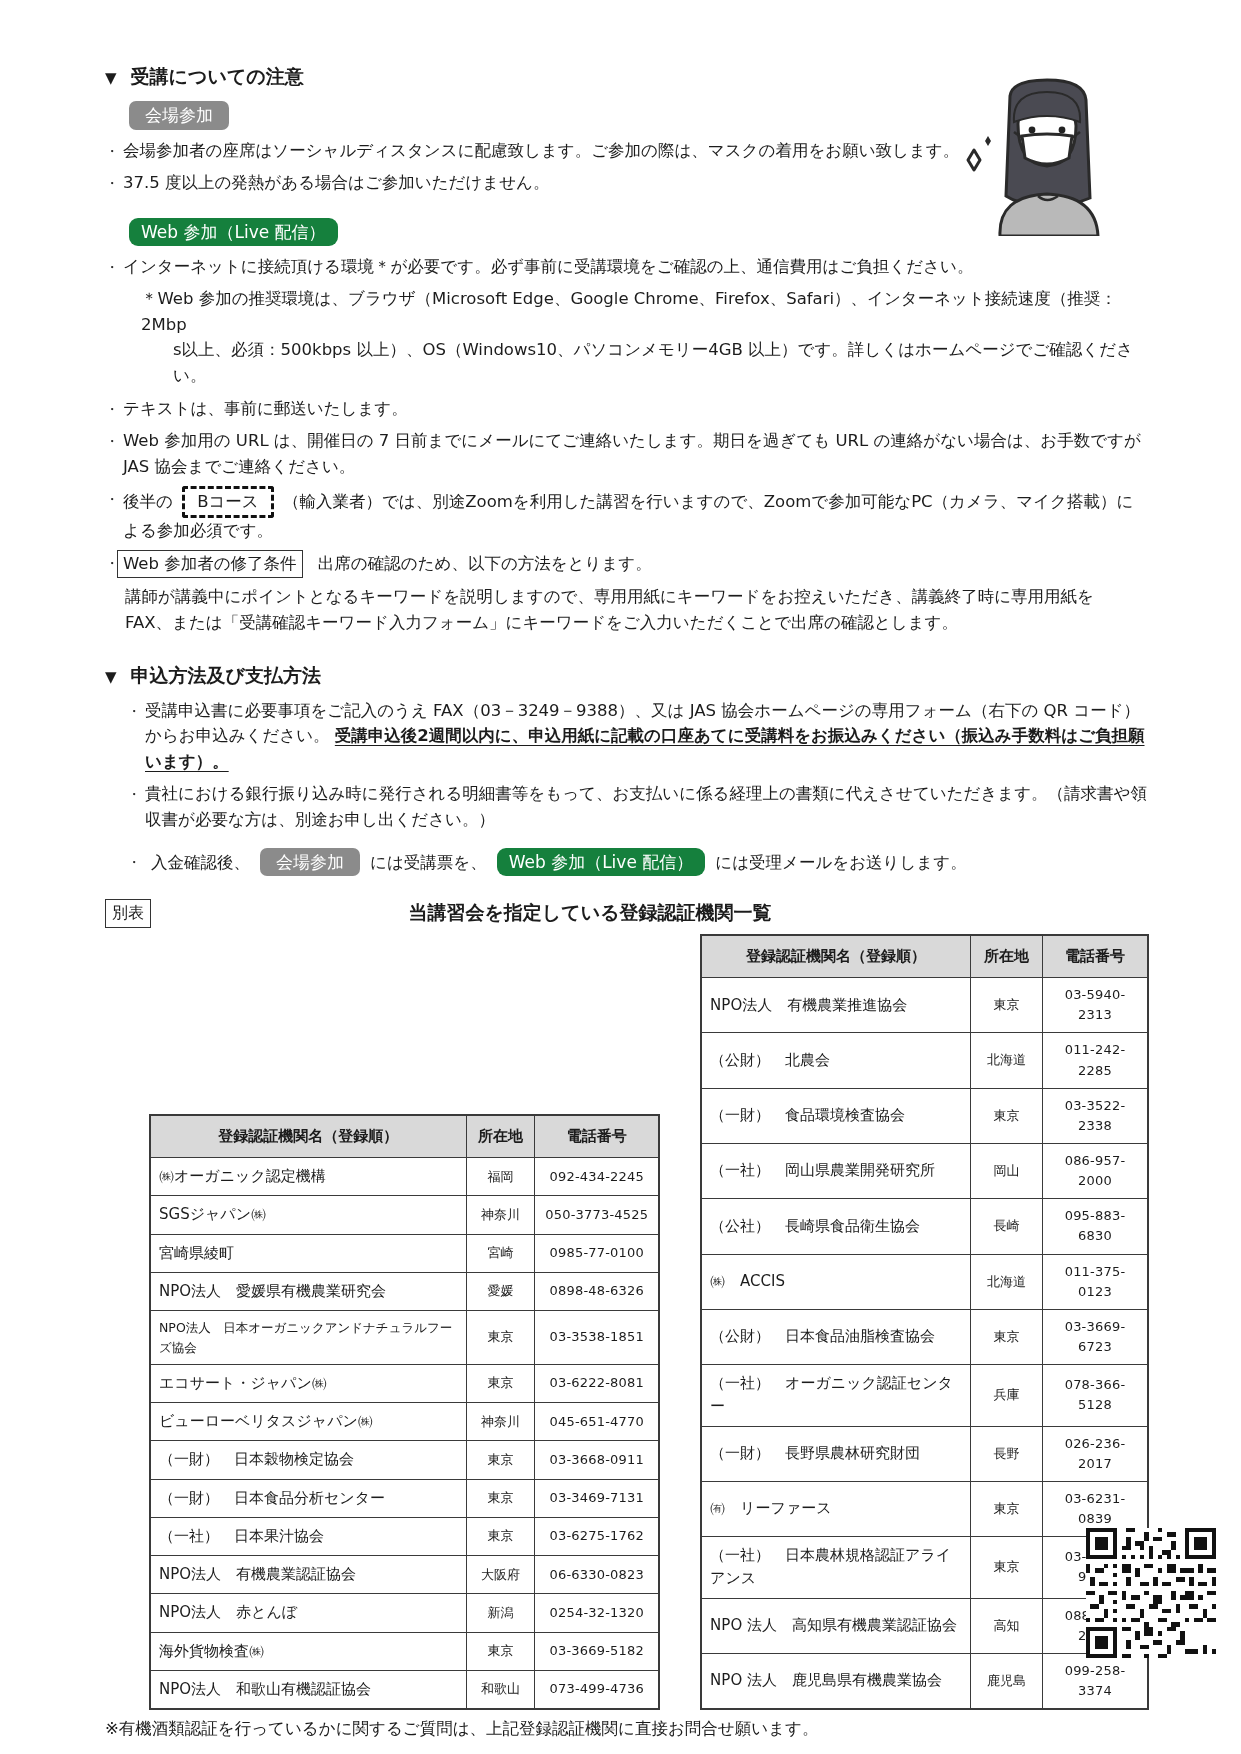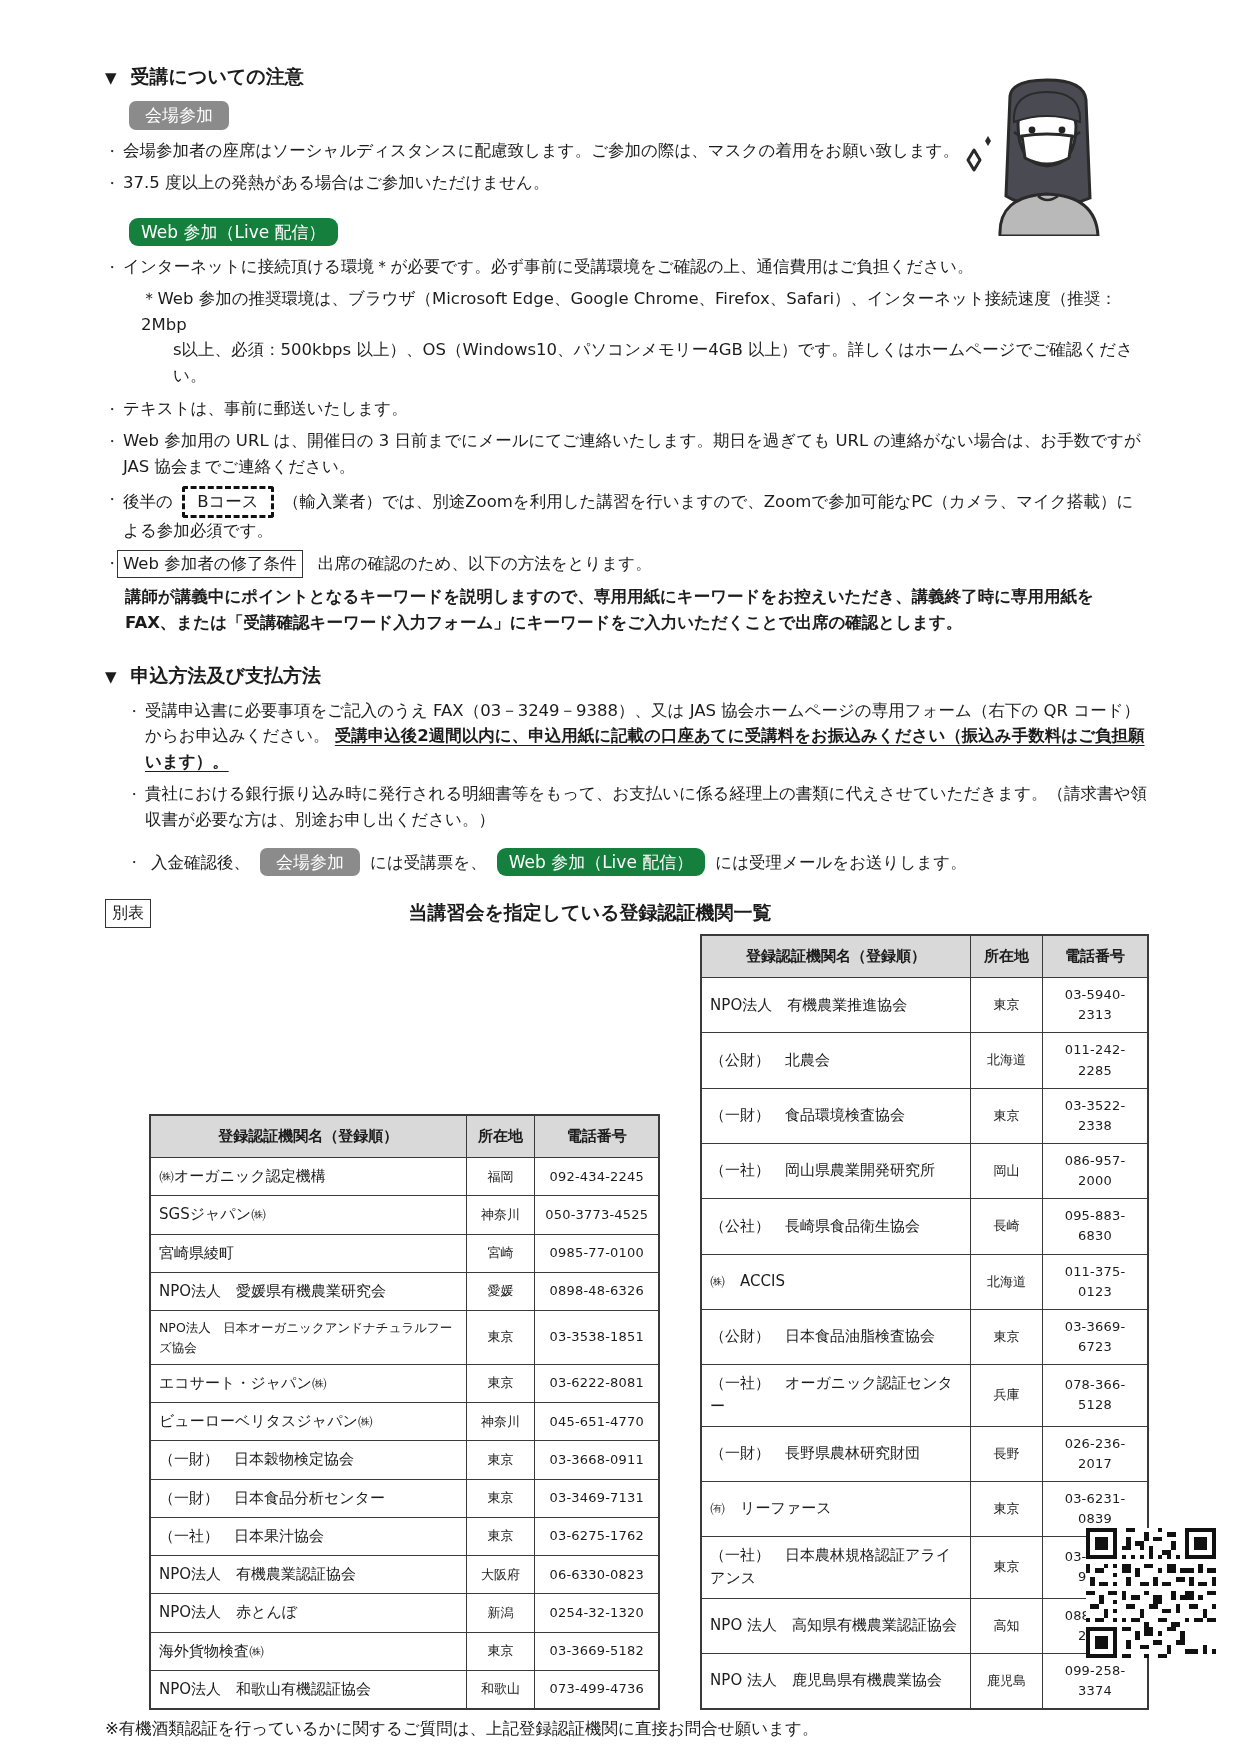--- a/index.html
+++ b/index.html
@@ -23,21 +23,21 @@
     background:#15803d; color:#fff; border-radius:9px; padding:3px 12px; font-size:17px;
   }
   .badge-row { margin:10px 0 8px 24px; }
   
   .bullet { display:flex; margin:7px 0; }
   .bullet .dot { width:18px; flex:0 0 18px; font-size:14px; padding-top:3px; }
   .bullet .txt { flex:1; }
   .bullet.tight { margin:4px 0; }
   .subnote { margin:4px 0 6px 36px; padding-right:10px; }
   .subnote .hang { display:block; }
-  .para-indent { margin:6px 16px 6px 20px;font-weight:bold; }
+  .para-indent { margin:6px 16px 6px 20px; }
   .emph { font-weight:bold; text-decoration:underline; text-underline-offset:4px; }
   .course-box {
     display:inline-block; border:3px dashed #111; font-weight:normal;
     padding:0 12px; margin:0 4px; border-radius:3px;
   }
   .label-box {
     display:inline-block; border:1.5px solid #333; padding:0 5px; margin-right:10px;
   }
   .sec2 { margin-top:26px; }
   .inline-badges { display:flex; align-items:center; gap:10px; flex-wrap:wrap; margin:16px 0 10px 22px; }
@@ -98,21 +98,21 @@
   <div class="subnote">
     <span class="hang">＊Web 参加の推奨環境は、ブラウザ（Microsoft Edge、Google Chrome、Firefox、Safari）、インターネット接続速度（推奨：2Mbp</span>
     <span class="hang" style="margin-left:32px;">s以上、必須：500kbps 以上）、OS（Windows10、パソコンメモリー4GB 以上）です。詳しくはホームページでご確認ください。</span>
   </div>
   <div class="bullet">
     <span class="dot">・</span>
     <span class="txt">テキストは、事前に郵送いたします。</span>
   </div>
   <div class="bullet">
     <span class="dot">・</span>
-    <span class="txt">Web 参加用の URL は、開催日の 3 日前までにメールにてご連絡いたします。期日を過ぎても URL の連絡がない場合は、お手数ですが JAS 協会までご連絡ください。</span>
+    <span class="txt">Web 参加用の URL は、開催日の 7 日前までにメールにてご連絡いたします。期日を過ぎても URL の連絡がない場合は、お手数ですが JAS 協会までご連絡ください。</span>
   </div>
   <div class="bullet">
     <span class="dot">・</span>
     <span class="txt">
       <span>後半の</span>
       <span class="course-box">Bコース</span>
       <span>（輸入業者）では、別途Zoomを利用した講習を行いますので、Zoomで参加可能なPC（カメラ、マイク搭載）による参加必須です。</span>
     </span>
   </div>
   <div class="bullet tight">

